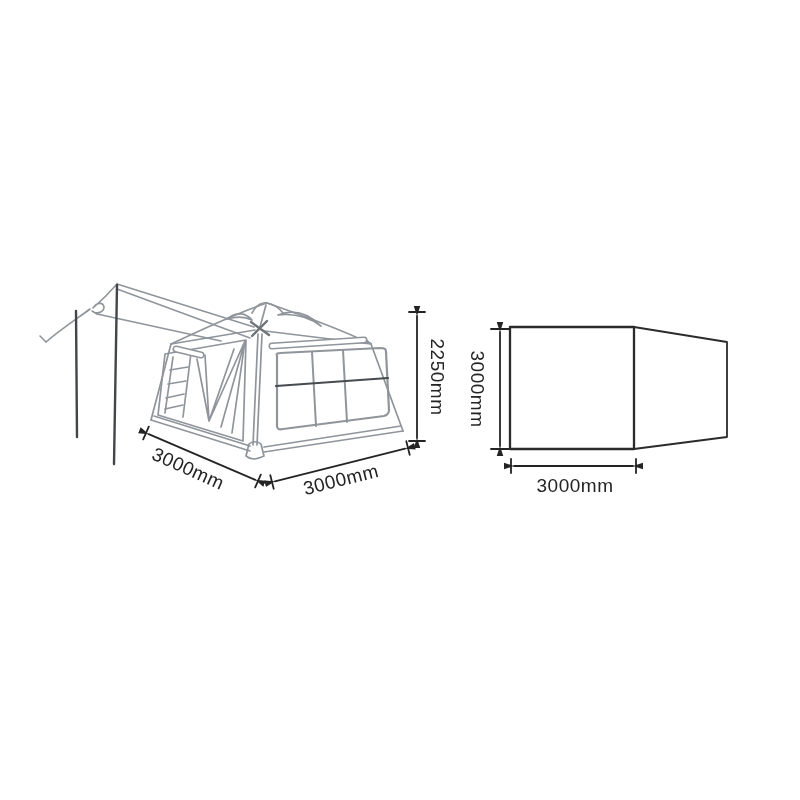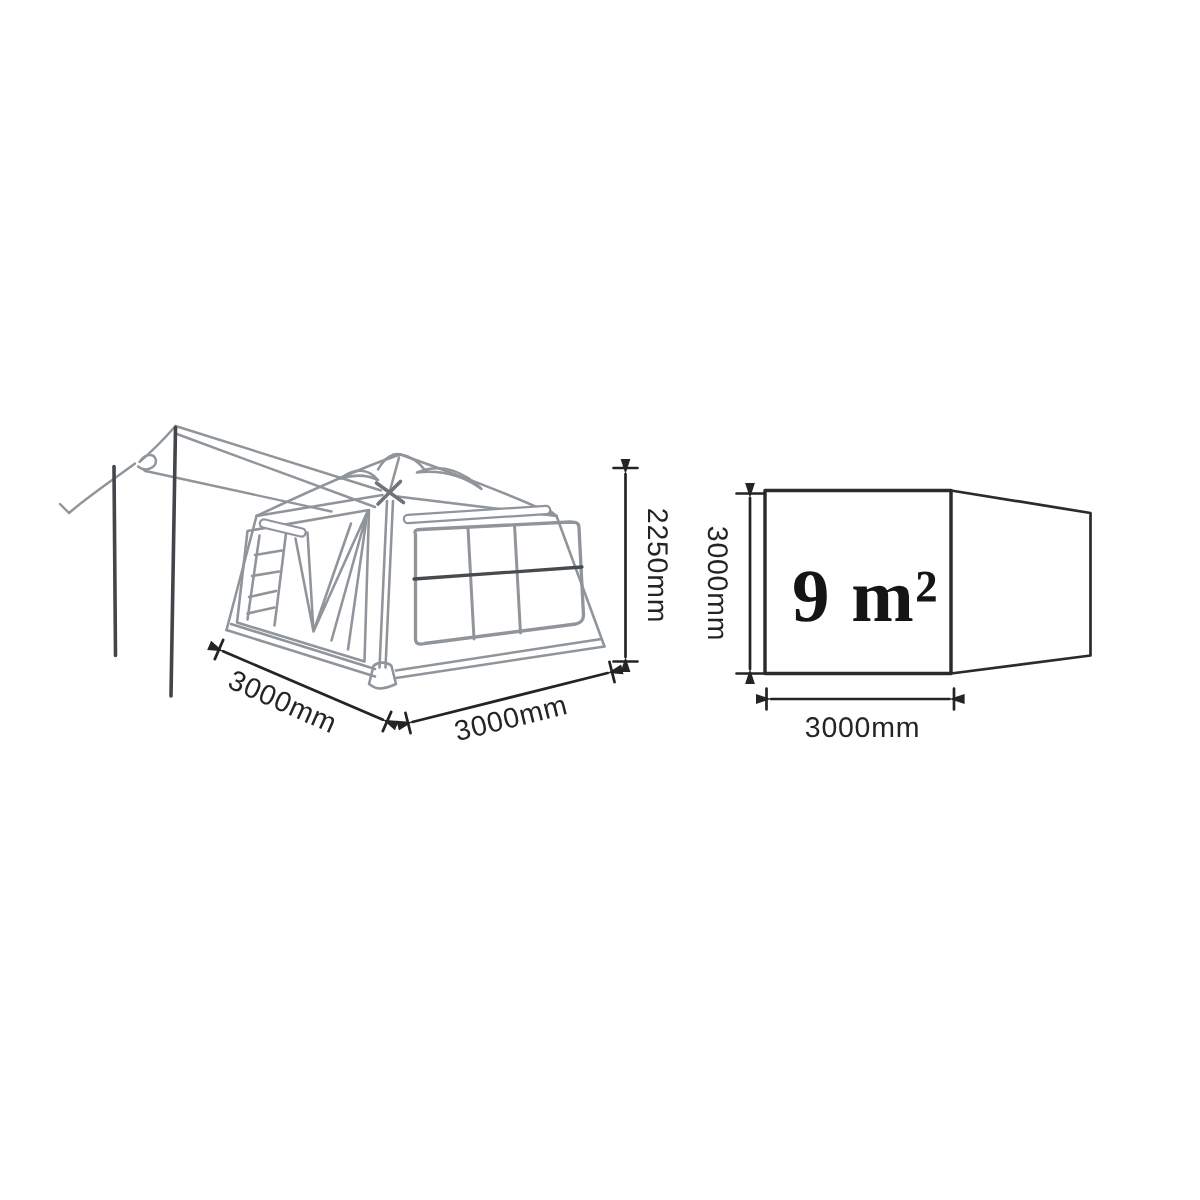--- a/index.html
+++ b/index.html
@@ -123,14 +123,13 @@
         <path d="M511,459 L511,473 M636,459 L636,473"></path>
       </g>
     </g>
   </svg>
 
   <div class="dim-label rot-left" style="left:188px;top:469px;">3000mm</div>
   <div class="dim-label rot-right" style="left:341px;top:480px;">3000mm</div>
   <div class="dim-label rot-cw90" style="left:437px;top:377px;">2250mm</div>
   <div class="dim-label rot-cw90" style="left:477px;top:389px;">3000mm</div>
   <div class="dim-label flat" style="left:575px;top:486px;">3000mm</div>
-  <div class="area-label" style="left:577px;top:397px;">9 m²</div>
 </div>
 
 </body></html>

